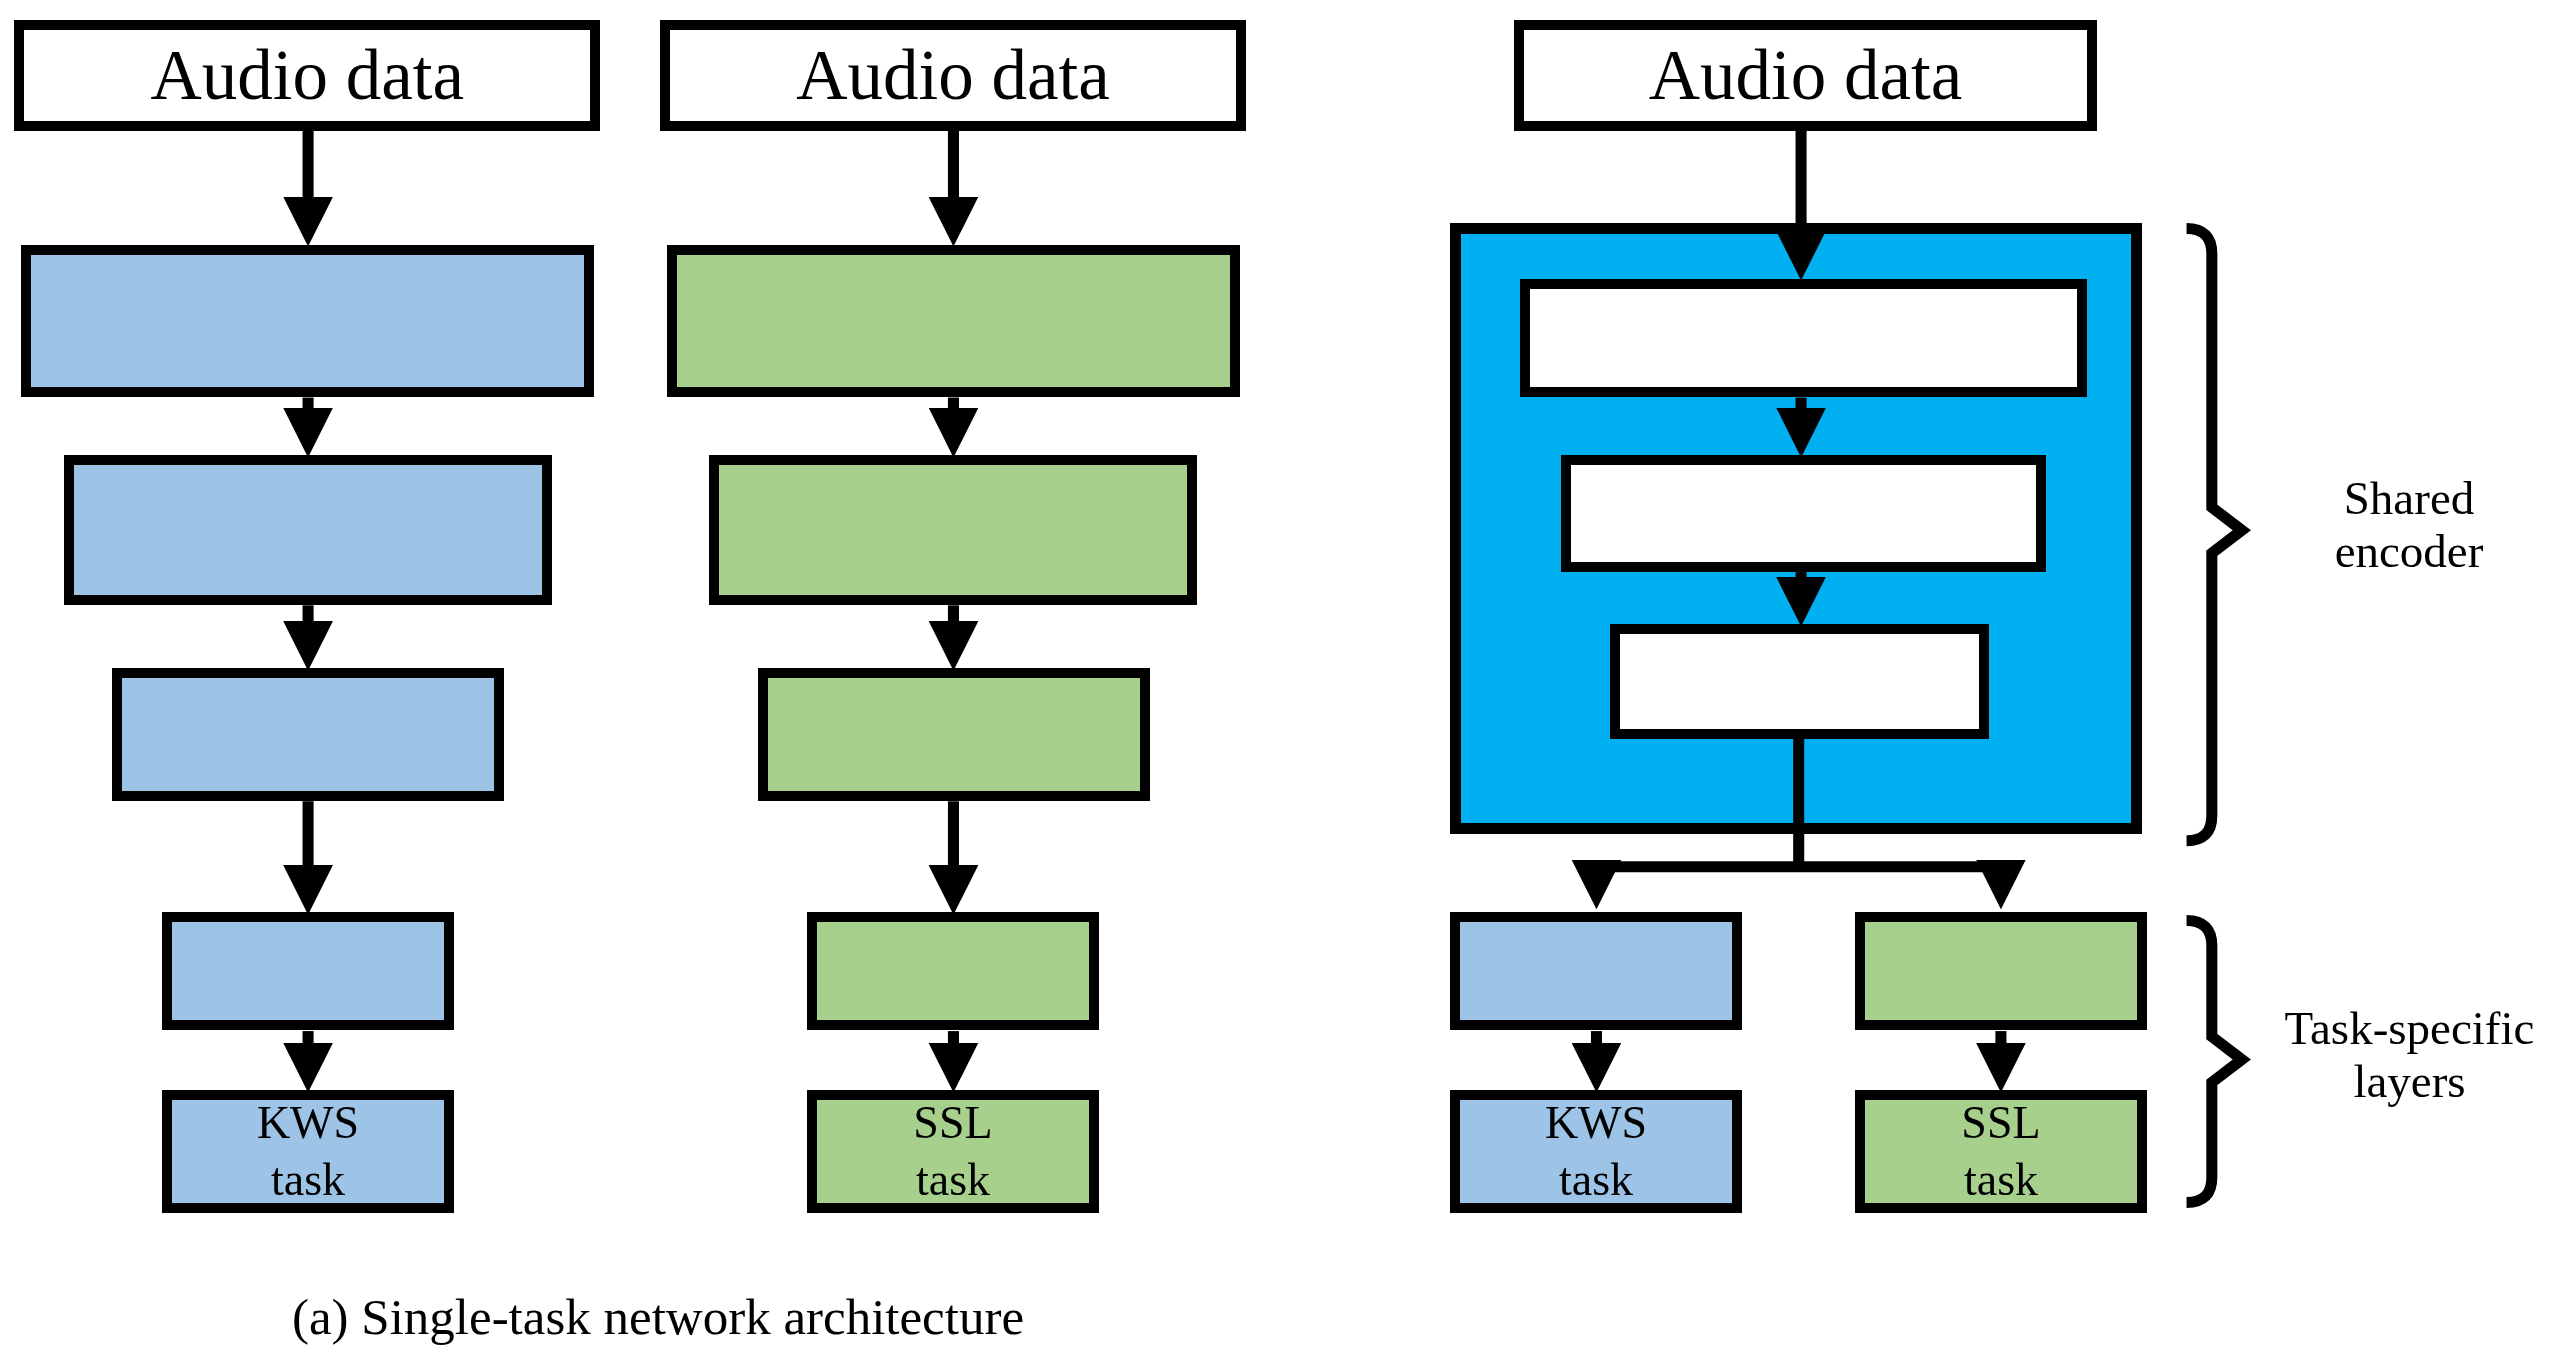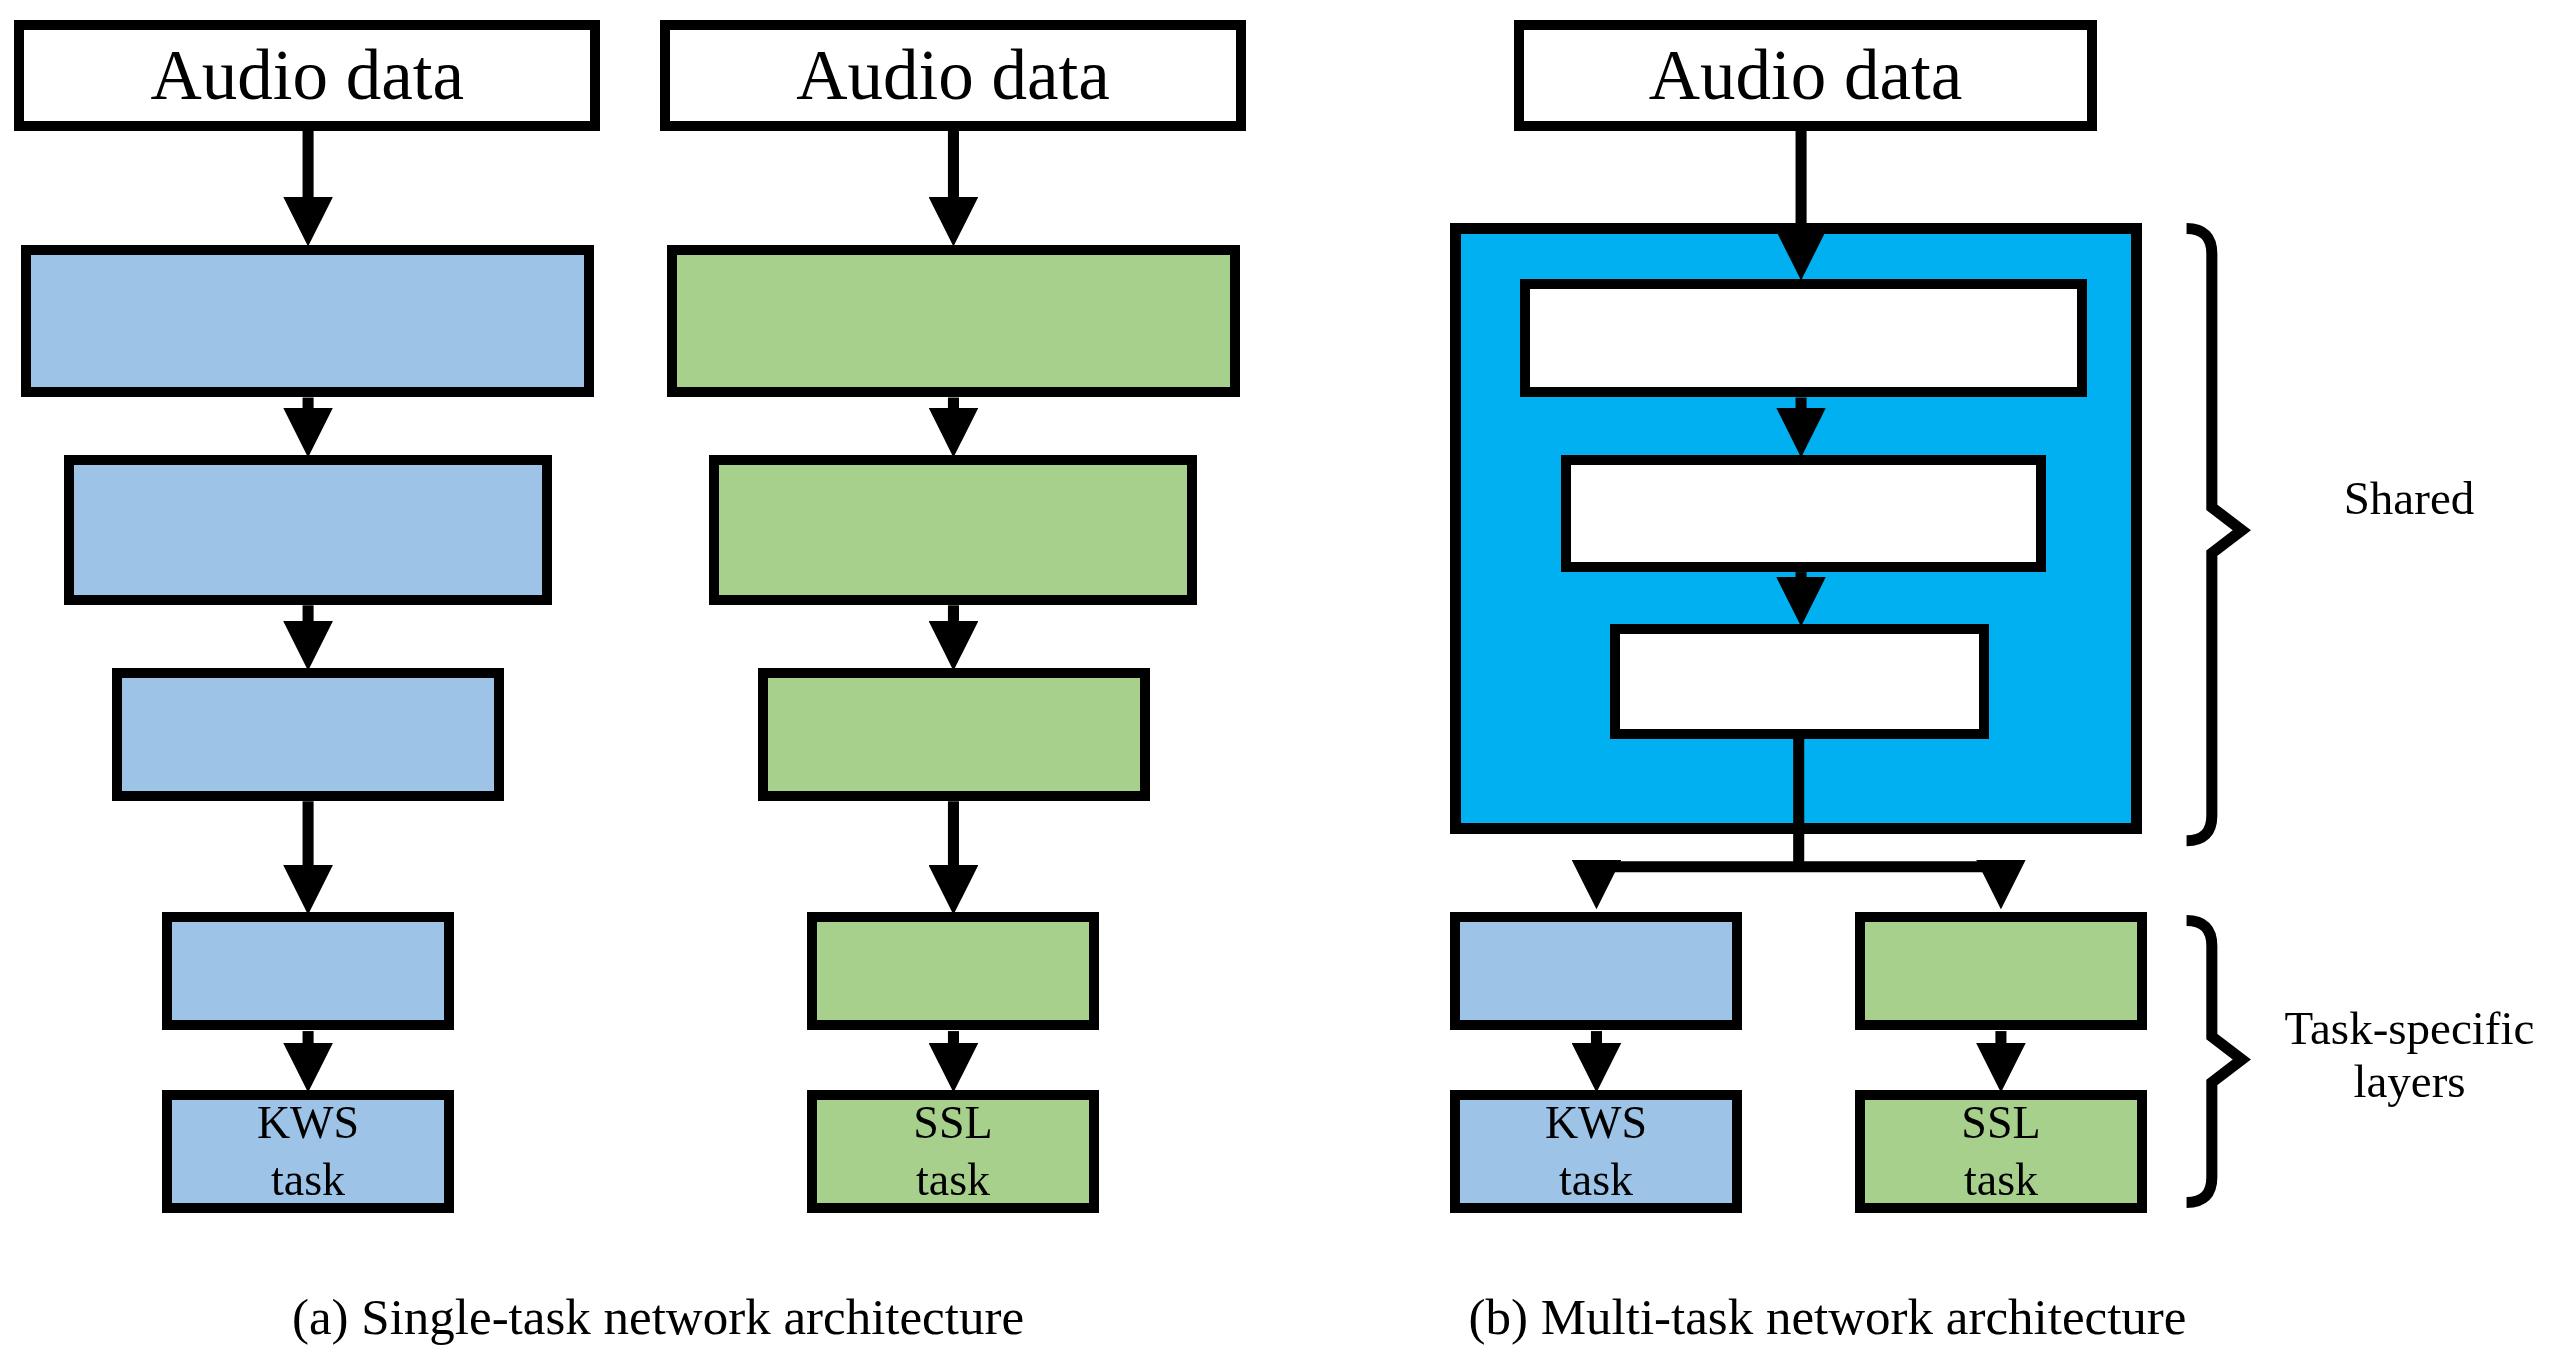--- a/index.html
+++ b/index.html
@@ -125,24 +125,24 @@
       <span>task</span>
     </div>
   </div>
   <div class="box fill-green" style="left:1855px; top:1090px; width:292px; height:123px;">
     <div class="task-text">
       <span>SSL</span>
       <span>task</span>
     </div>
   </div>
 
-  <div class="caption" style="left:1359px; top:1289px; width:885px;">(b) Multi-task network architecture</div>
 
   <div class="side-label" style="left:2259px; top:472px; width:300px;">
     <span>Shared</span>
+    <span>encoder</span>
   </div>
   <div class="side-label" style="left:2228px; top:1002px; width:363px;">
     <span>Task-specific</span>
     <span>layers</span>
   </div>
 
   <svg class="overlay" viewBox="0 0 3261 1730">
     <defs>
       <marker id="ah" viewBox="0 0 10 10" refX="7" refY="5" markerWidth="4.5" markerHeight="4.5" orient="auto">
         <path class="head" d="M 0 0 L 10 5 L 0 10 z"></path>

